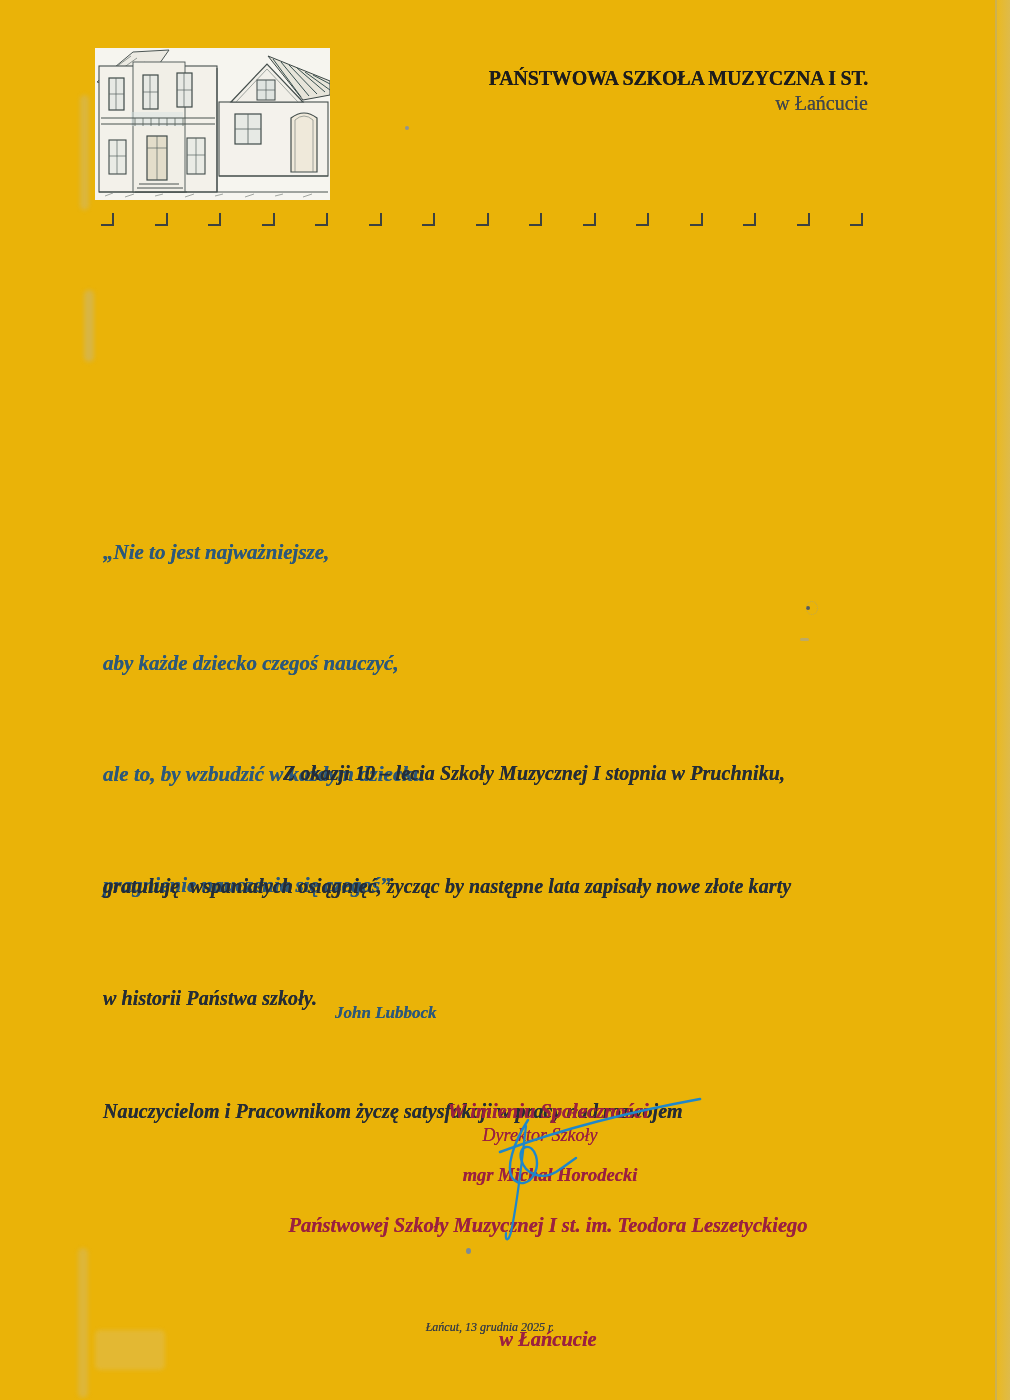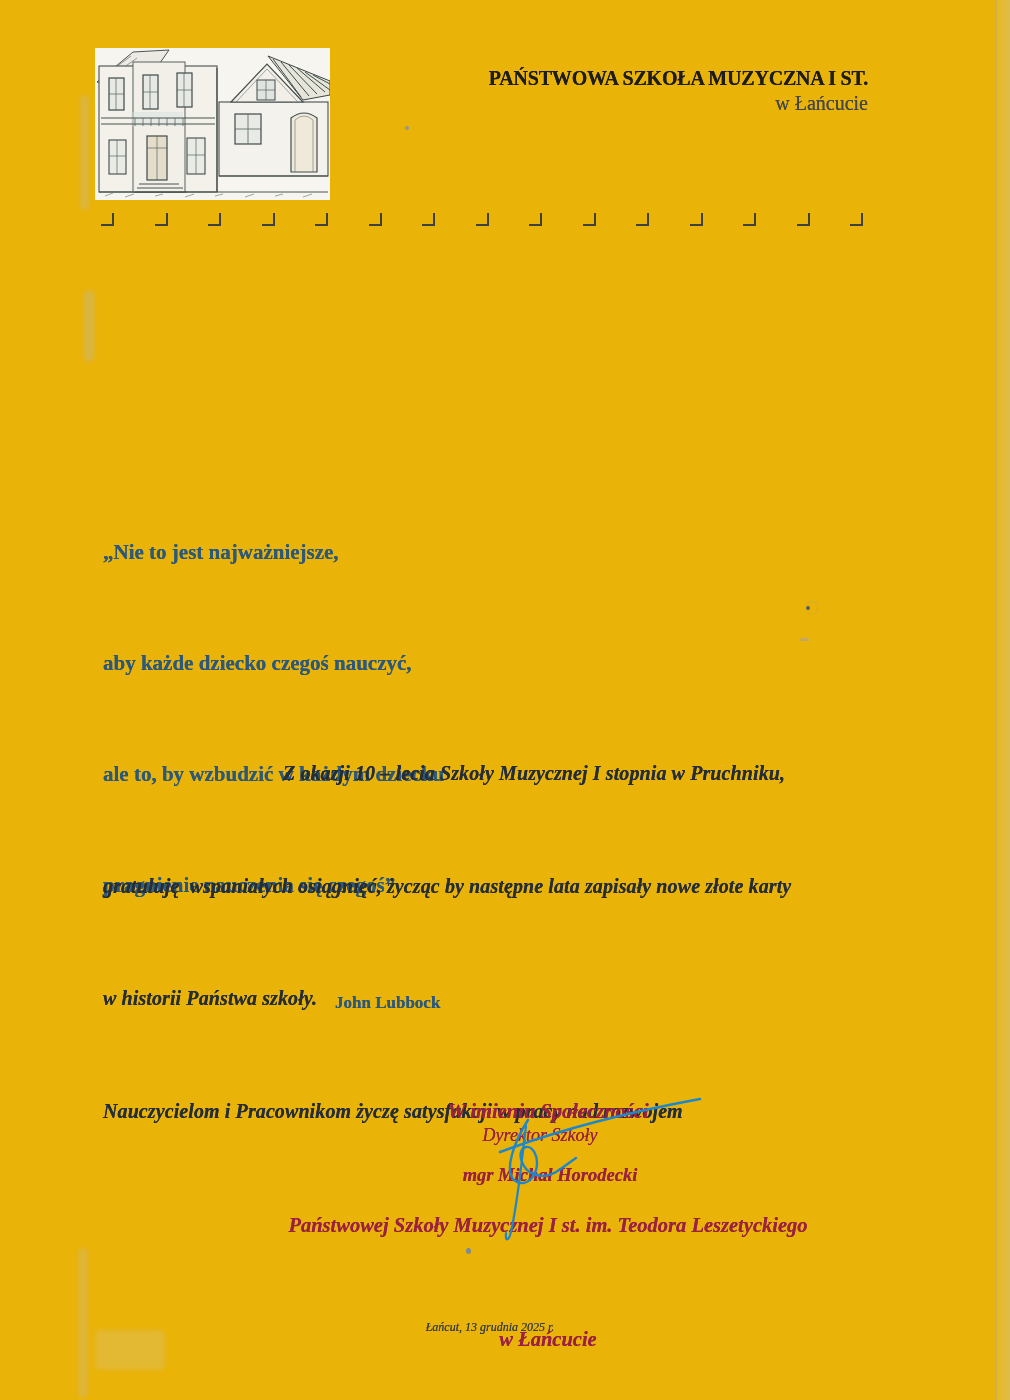--- a/index.html
+++ b/index.html
@@ -30,25 +30,25 @@
   }
   
   .addressee{
     position:absolute;left:463px;top:270px;width:420px;
     font-style:italic;font-size:19.5px;line-height:27px;color:#3f4246;
     text-shadow:0 0 0.4px currentColor;white-space:pre;
   }
   
   .quote{
     position:absolute;left:103px;top:460px;width:520px;
-    font-weight:700;font-size:21px;line-height:37px;
+    font-style:italic;font-weight:700;font-size:21px;line-height:37px;
     color:#2c587a;text-shadow:0 0 0.4px currentColor;white-space:pre;
   }
   .q-author{
-    font-size:17px;line-height:20px;margin-top:15px;padding-left:232px;
+    font-size:17px;line-height:20px;margin-top:25px;padding-left:232px;
   }
   
   .body-text{
     position:absolute;left:103px;top:680px;width:790px;
     font-style:italic;font-weight:700;font-size:20px;line-height:37.5px;
     color:#252d36;text-shadow:0 0 0.4px currentColor;white-space:pre;
     letter-spacing:0.1px;
   }
   .b-line.indent{padding-left:180px;}
   

